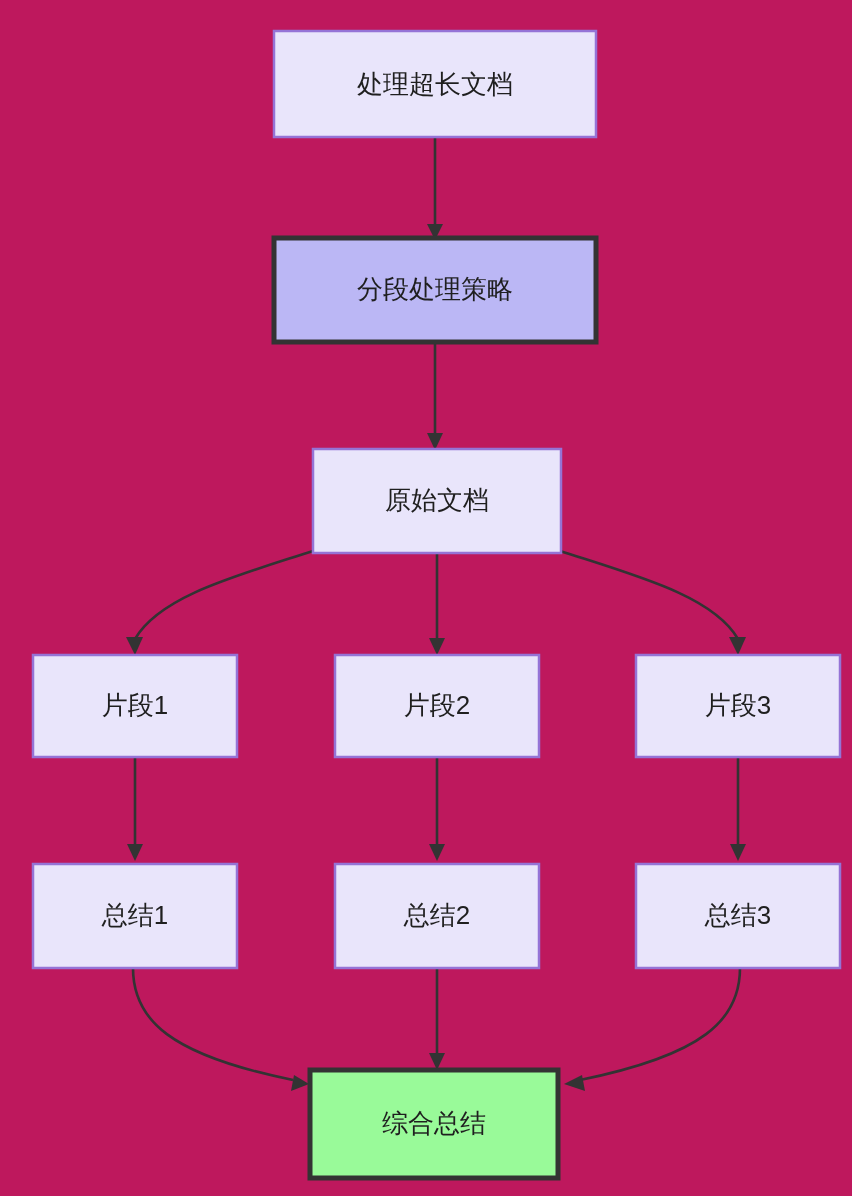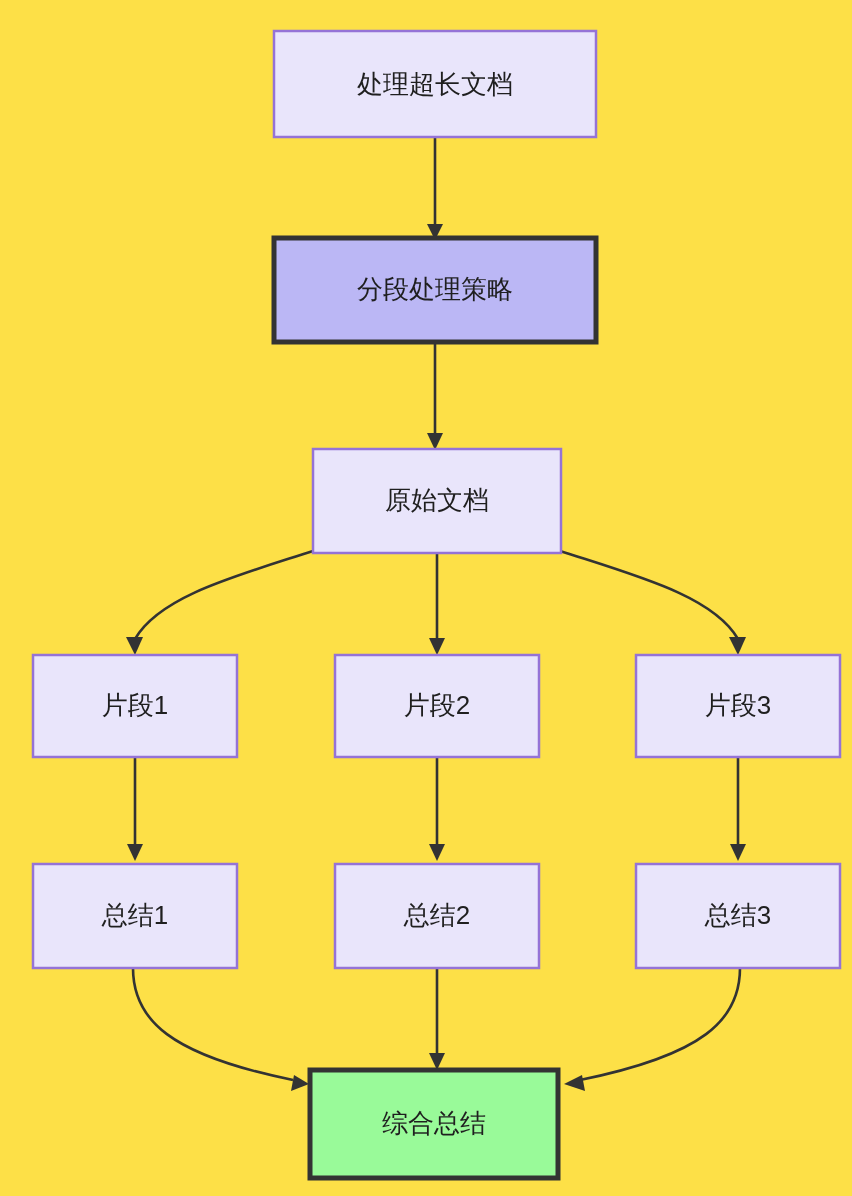--- a/index.html
+++ b/index.html
@@ -10,21 +10,21 @@
   body {
     width: 852px;
     height: 1196px;
     font-family: "Liberation Sans", "DejaVu Sans", sans-serif;
     overflow: hidden;
   }
   #flowchart-root {
     position: relative;
     width: 852px;
     height: 1196px;
-    background: #fde047;
+    background: #be185d;
   }
   svg.diagram {
     position: absolute;
     top: 0;
     left: 0;
     width: 852px;
     height: 1196px;
     display: block;
   }
   .node-rect {

